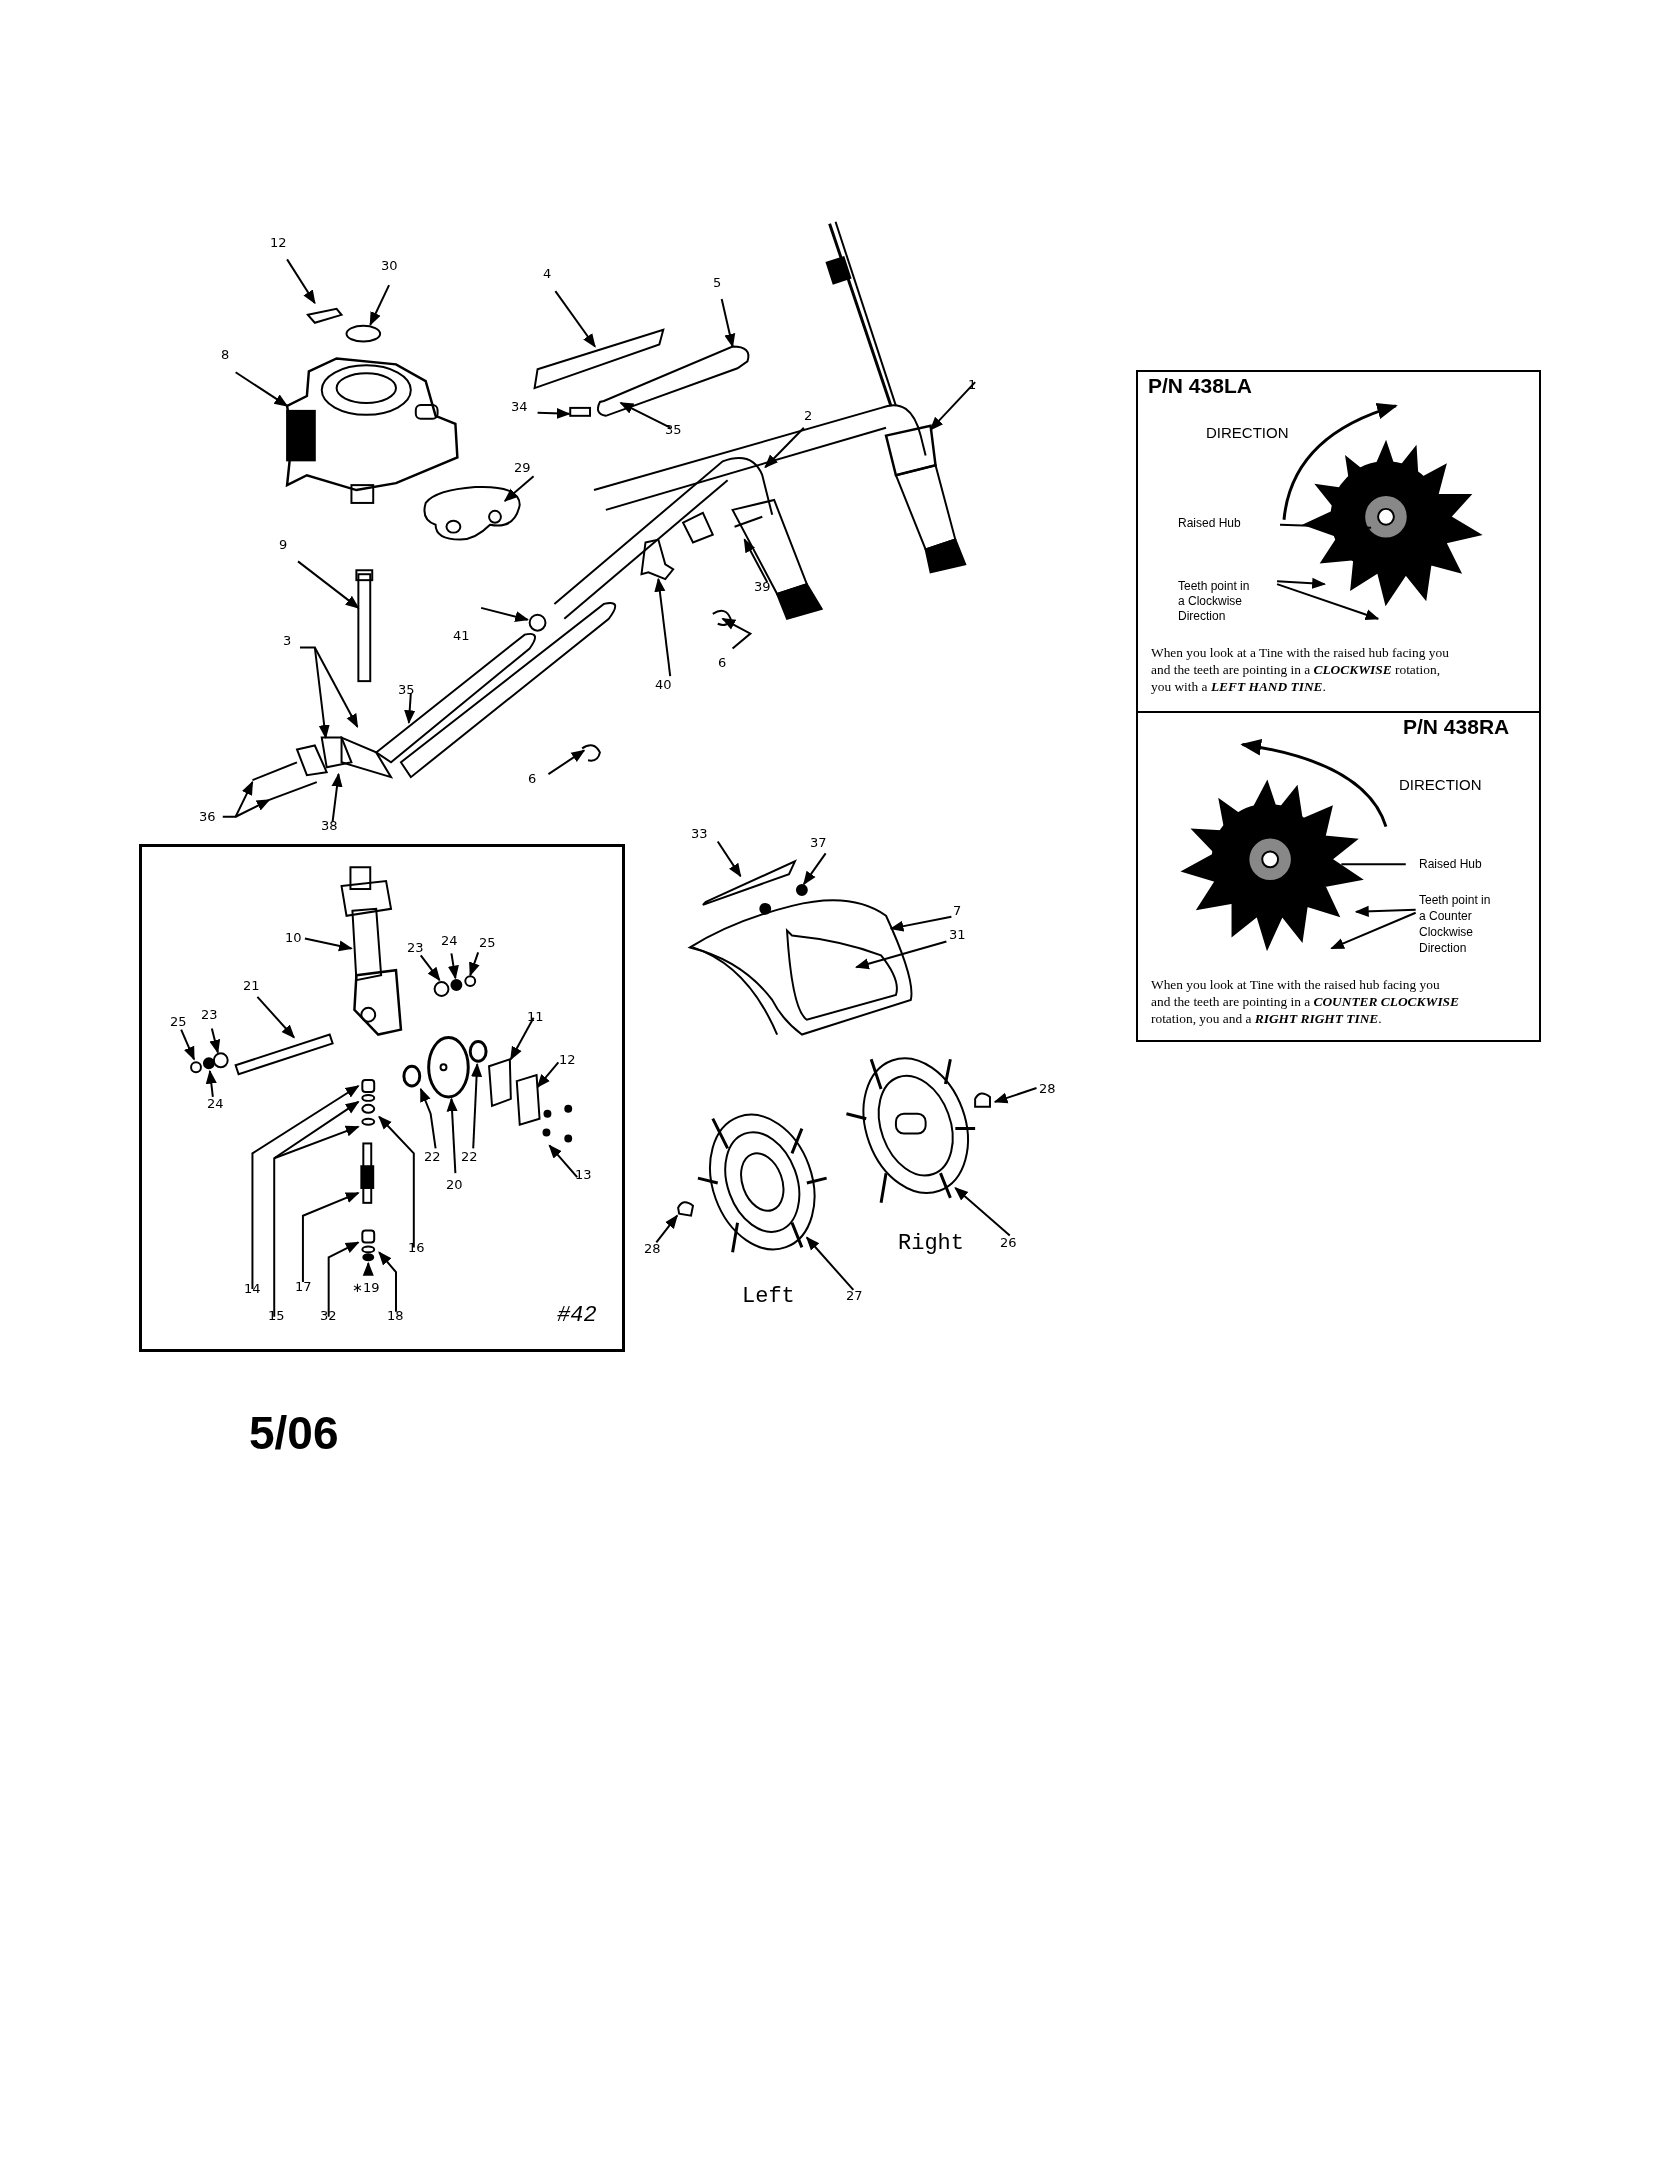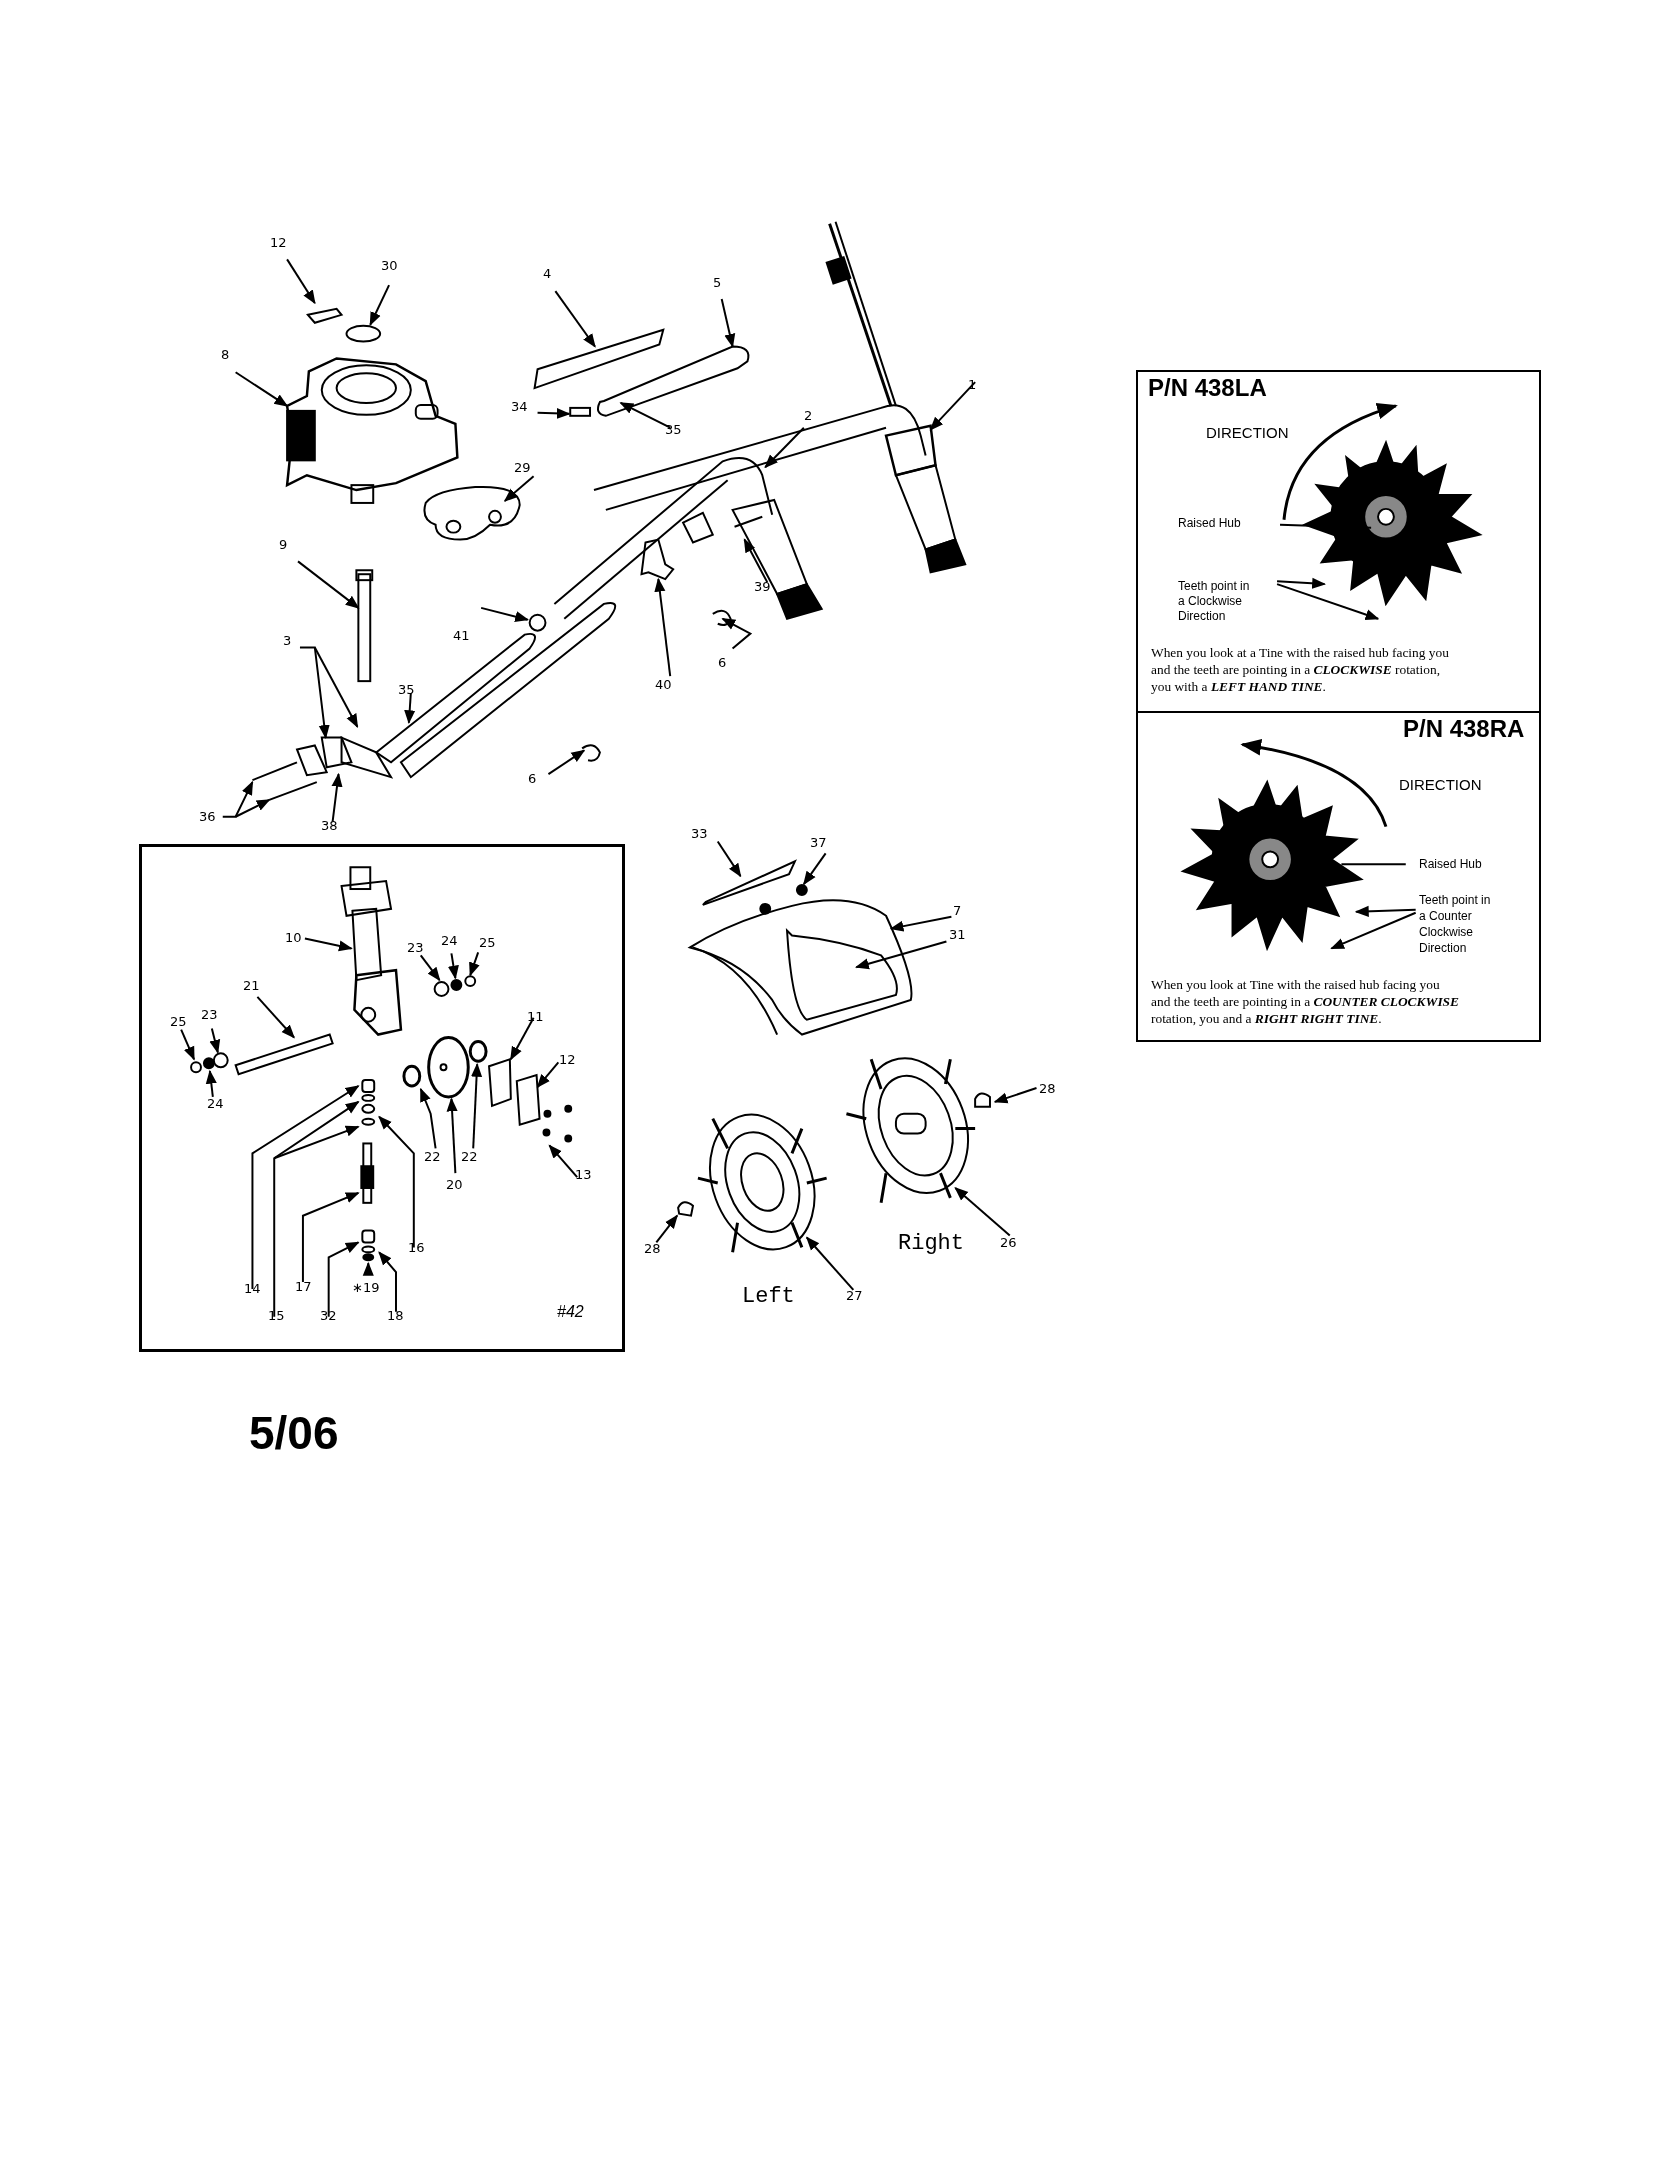--- a/index.html
+++ b/index.html
@@ -3,27 +3,27 @@
 <meta charset="utf-8">
 <style>
   html, body { margin:0; padding:0; background:#ffffff; }
   body { width:1679px; height:2178px; position:relative; overflow:hidden;
          font-family:"Liberation Sans", sans-serif; color:#000; }
   .abs { position:absolute; }
   .lbl { position:absolute; font-family:"DejaVu Sans", sans-serif; font-size:13px; color:#000; line-height:1; white-space:nowrap; }
   svg.draw { position:absolute; left:0; top:0; width:1679px; height:2178px; }
   .box { position:absolute; border:3px solid #000; box-sizing:border-box; }
   .panel { position:absolute; border:2px solid #000; box-sizing:border-box; background:#fff; }
-  .pn-title { position:absolute; font-family:"Liberation Sans", sans-serif; font-weight:bold; font-size:24px; }
+  .pn-title { position:absolute; font-family:"Liberation Sans", sans-serif; font-weight:bold; font-size:21px; }
   .panel-text { position:absolute; font-family:"Liberation Sans", sans-serif; font-size:12px; line-height:1.2; }
   .dir { position:absolute; font-family:"Liberation Sans", sans-serif; font-size:15px; }
   .desc { position:absolute; font-family:"Liberation Serif", serif; font-size:13.4px; line-height:1.25; }
   .desc b { font-style:italic; }
   .date { position:absolute; font-family:"Liberation Sans", sans-serif; font-weight:bold; font-size:46px; }
-  .box-tag { position:absolute; font-family:Liberation Sans, sans-serif; font-size:16px; font-style:italic; }
+  .box-tag { position:absolute; font-family:Liberation Mono, monospace; font-size:22px; font-style:italic; }
   .cap { position:absolute; font-family:Liberation Mono, monospace; font-size:22px; }
 </style>
 </head>
 <body>
 
 <svg class="draw" viewBox="0 0 1696 2200" xmlns="http://www.w3.org/2000/svg">
   <defs>
     <marker id="ah" viewBox="0 0 10 10" refX="9" refY="5" markerWidth="7" markerHeight="7" orient="auto-start-reverse">
       <path d="M0,1 L10,5 L0,9 z" fill="#000"></path>
     </marker>

